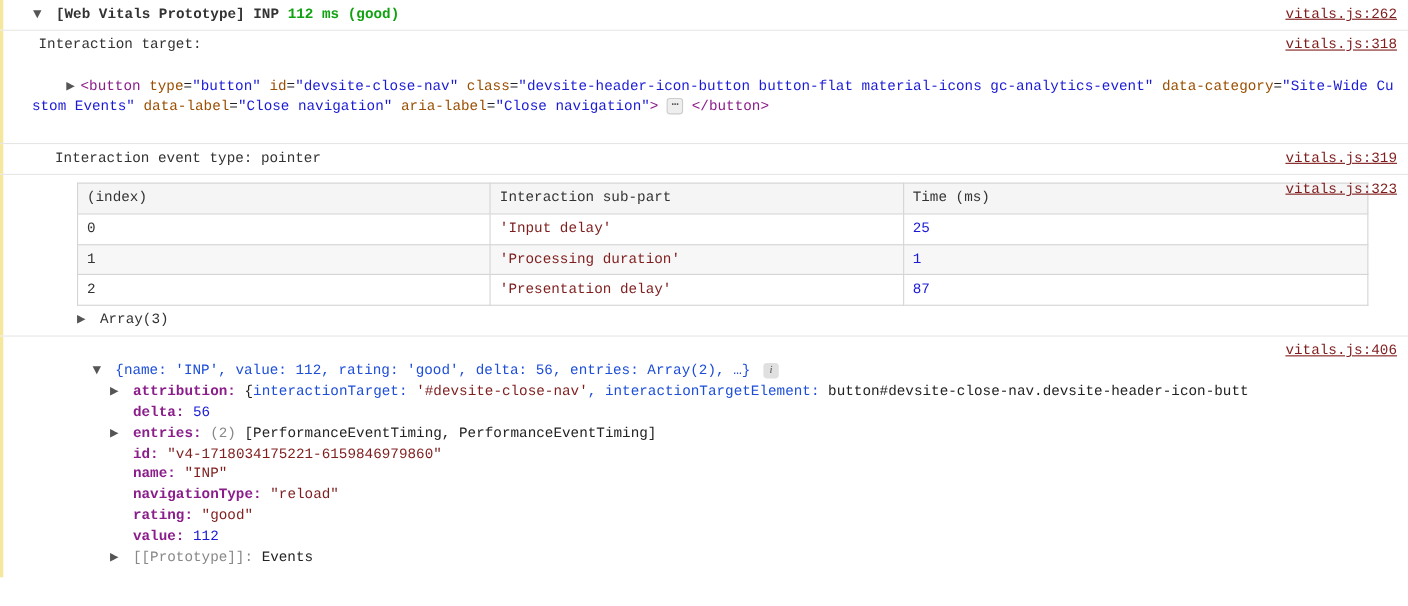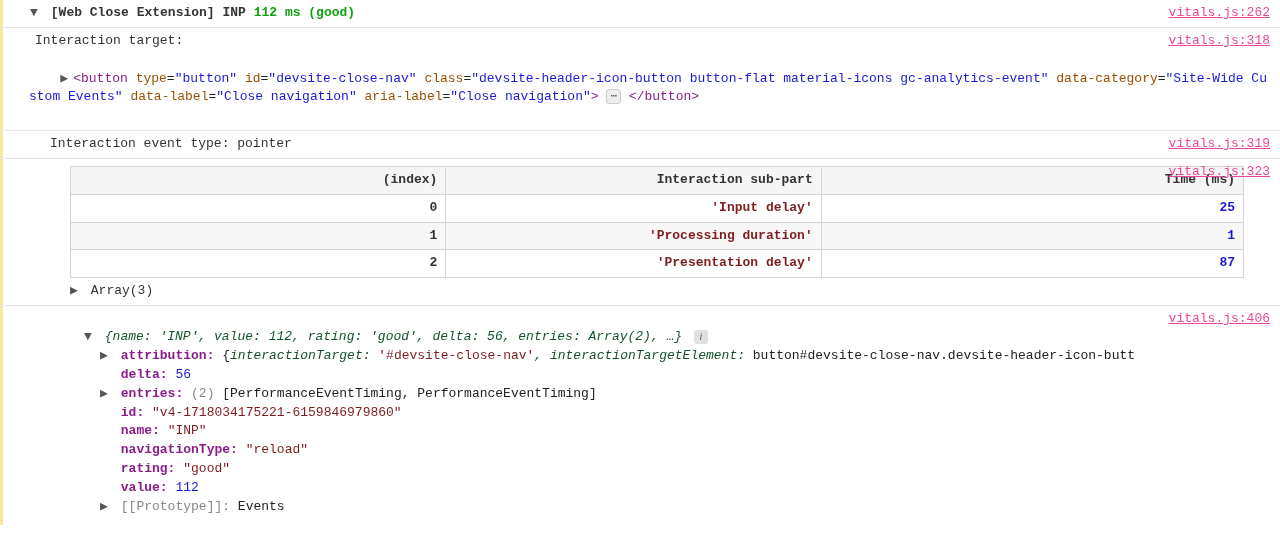--- a/index.html
+++ b/index.html
@@ -22,59 +22,59 @@
     content: "";
     position: absolute;
     left: 0; top: 0; bottom: 0;
     width: 3px;
     background: #f5e79e;
   }
   .source-link {
     position: absolute;
     right: 10px;
     top: 4px;
-    color: #ec4899;
+    color: #7f1d1d;
     text-decoration: underline;
     white-space: nowrap;
   }
   .disclosure {
     display: inline-block;
     width: 10px;
     color: #555;
     cursor: pointer;
     user-select: none;
     margin-right: 3px;
   }
   .bold { font-weight: 700; }
   .green { color: #10a210; font-weight: 600; }
   .purple { color: #8b1d8b; }
   .brown { color: #9b4f00; }
   .blue { color: #1a1ad6; }
   .red { color: #7f1d1d; }
   .gray { color: #888; }
-  .gray-italic { color: #14532d; font-style: italic; }
+  .gray-italic { color: #1d4ed8; }
   .dark { color: #222; }
   .code-block {
     white-space: pre-wrap;
     word-break: break-all;
   }
   table.console-table {
     border-collapse: collapse;
     width: calc(100% - 50px);
     margin-left: 20px;
     margin-top: 3px;
     margin-bottom: 4px;
     border: 1px solid #d4d4d4;
   }
   table.console-table th,
   table.console-table td {
     border: 1px solid #d4d4d4;
     padding: 4px 8px;
-    text-align: right;
-    font-weight: bold;
+    text-align: left;
+    font-weight: normal;
   }
   table.console-table th {
     background: #f5f5f5;
     color: #333;
   }
   table.console-table tr:nth-child(even) td {
     background: #f7f7f7;
   }
   .ellipsis-badge {
     display: inline-block;
@@ -107,21 +107,21 @@
   .obj-block { padding-bottom: 8px; }
   .col-idx { width: 32%; }
   .col-sub { width: 32%; }
   .col-time { width: 36%; }
 </style>
 </head>
 <body>
 
 <div class="row">
   <span class="disclosure">▼</span>
-  <span class="bold">[Web Close Extension]</span>
+  <span class="bold">[Web Vitals Prototype]</span>
   <span class="bold"> <span>INP</span></span>
   <span class="green"> <span>112 ms</span></span>
   <span class="green"> <span>(good)</span></span>
   <a class="source-link">vitals.js:262</a>
 </div>
 
 <div class="row" style="padding-left:35px;">
   <div>Interaction target:</div>
   <a class="source-link">vitals.js:318</a>
   <div class="code-block" style="margin-left:-6px;">

